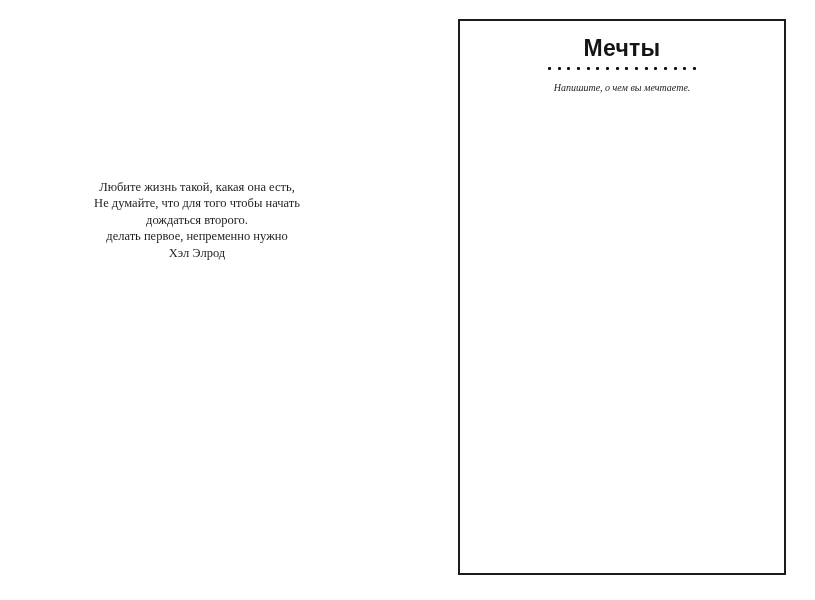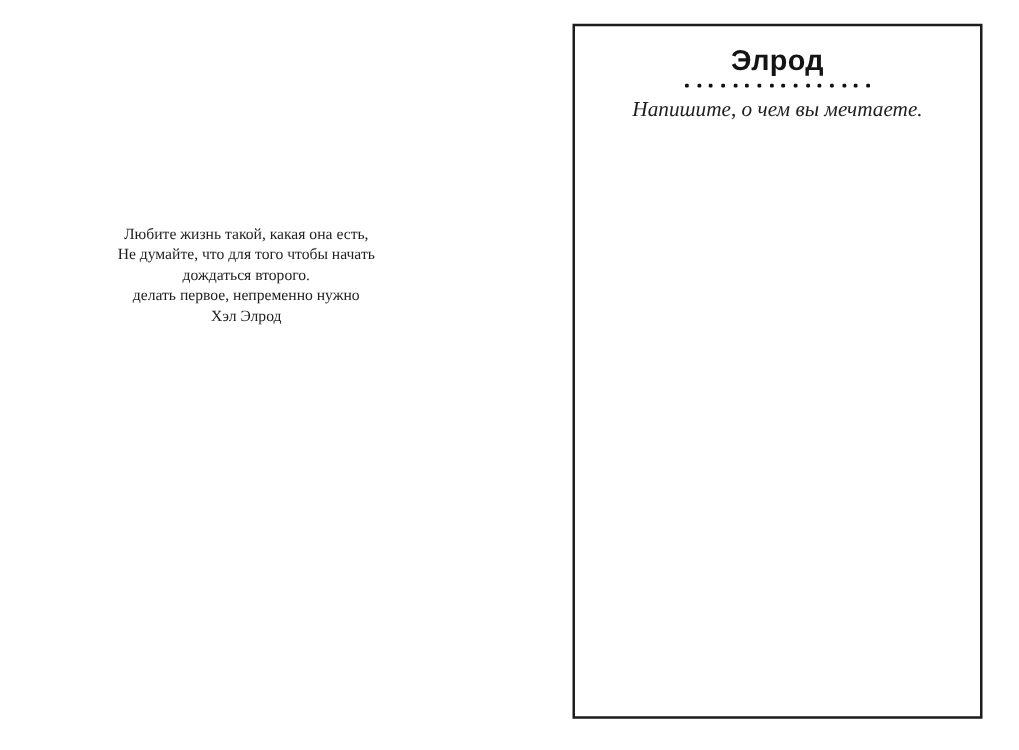--- a/index.html
+++ b/index.html
@@ -82,21 +82,21 @@
   }
   .dot {
     width: 3px;
     height: 3px;
     background: #111111;
     border-radius: 1px;
   }
   .page-prompt {
     margin-top: 10px;
     font-style: italic;
-    font-size: 17px;
+    font-size: 10px;
     line-height: 16px;
     color: #1e1e1e;
     white-space: nowrap;
   }
   .writing-area {
     flex: 1;
     width: 100%;
   }
 </style>
 </head>
@@ -109,21 +109,21 @@
       <div class="quote-line">Любите жизнь такой, какая она есть,</div>
       <div class="quote-line">Не думайте, что для того чтобы начать</div>
       <div class="quote-line">дождаться второго.</div>
       <div class="quote-line">делать первое, непременно нужно</div>
       <div class="quote-author">Хэл Элрод</div>
     </div>
   </div>
 
   <div class="right-page">
     <div class="page-frame">
-      <h1 class="page-title">Элрод</h1>
+      <h1 class="page-title">Мечты</h1>
       <div class="dotted-divider">
           <span class="dot"></span>
           <span class="dot"></span>
           <span class="dot"></span>
           <span class="dot"></span>
           <span class="dot"></span>
           <span class="dot"></span>
           <span class="dot"></span>
           <span class="dot"></span>
           <span class="dot"></span>

